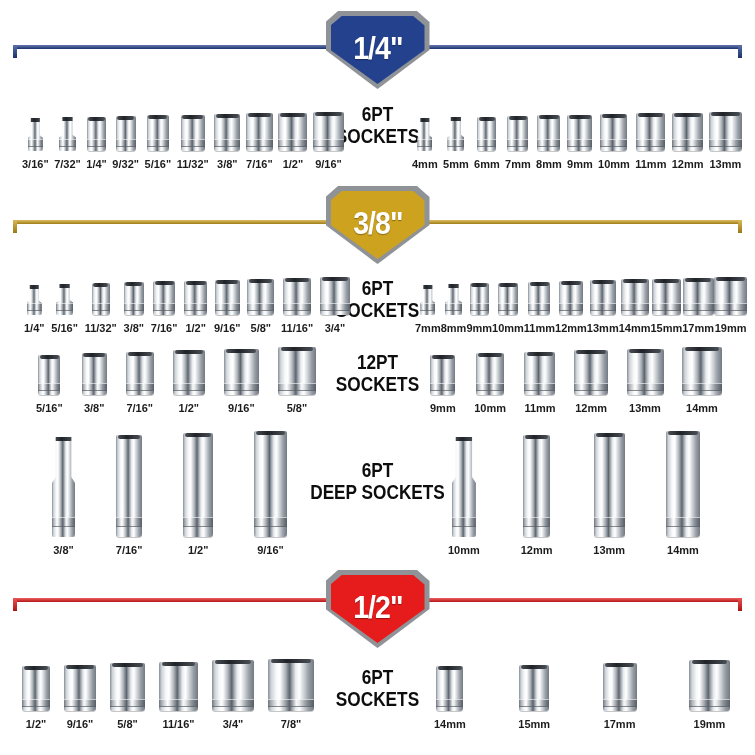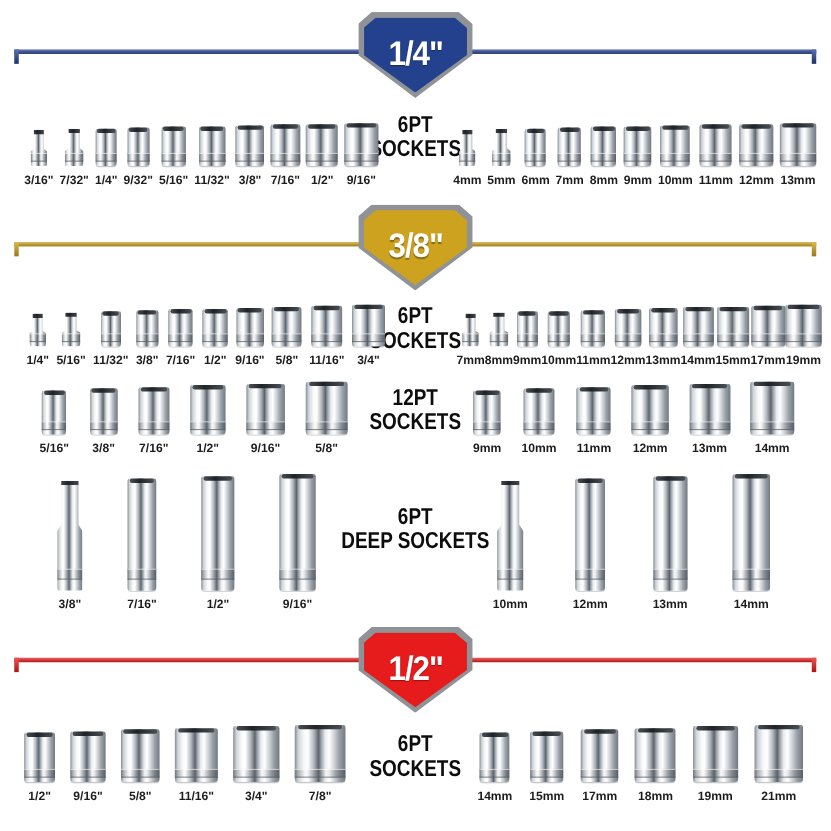--- a/index.html
+++ b/index.html
@@ -409,27 +409,19 @@
         </div>
         <div class="socket">
           <div class="socket-body" style="width: 30px; height: 46px;"></div>
           <div class="socket-label">15mm</div>
         </div>
         <div class="socket">
           <div class="socket-body" style="width: 34px; height: 48px;"></div>
           <div class="socket-label">17mm</div>
         </div>
         <div class="socket">
-          <div class="socket-body" style="width: 37px; height: 49px;"></div>
-          <div class="socket-label">18mm</div>
-        </div>
-        <div class="socket">
           <div class="socket-body" style="width: 41px; height: 51px;"></div>
           <div class="socket-label">19mm</div>
         </div>
-        <div class="socket">
-          <div class="socket-body" style="width: 44px; height: 52px;"></div>
-          <div class="socket-label">21mm</div>
-        </div>
       </div>
   </div>
 
 </div>
 
 </body></html>

